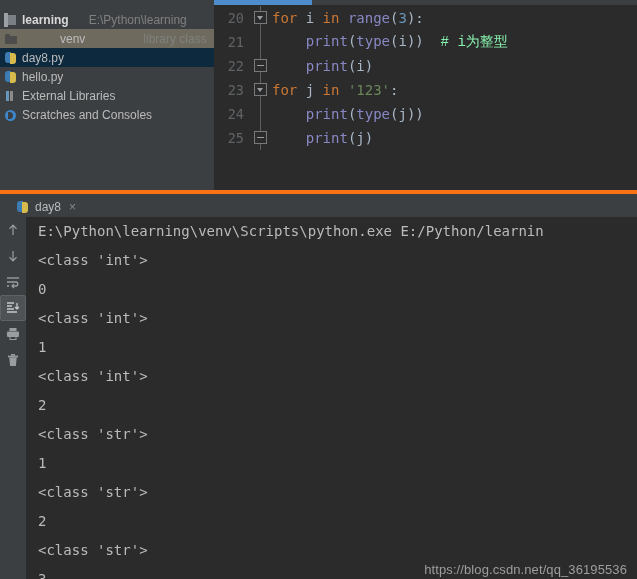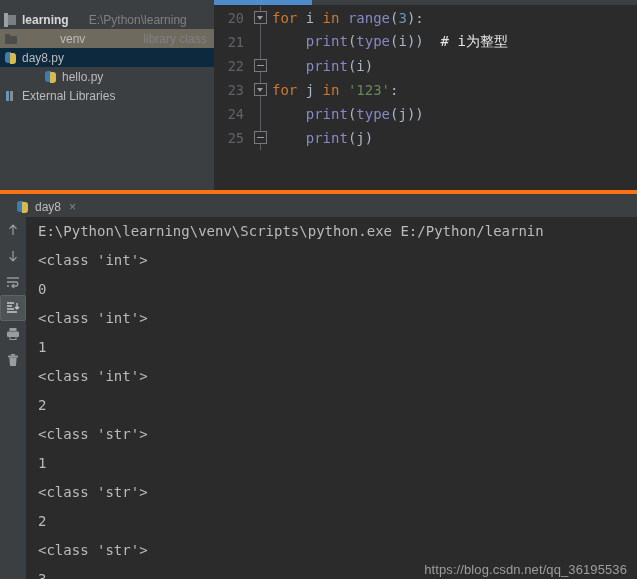--- a/index.html
+++ b/index.html
@@ -45,21 +45,21 @@
     display: flex;
     align-items: center;
     padding-left: 4px;
     white-space: nowrap;
     font-size: 12px;
     color: #bbbbbb;
   }
   .tree-row.root      { top: 10px; text-align: right; }
   .tree-row.venv      { top: 10px; background: #6e6b5e; gap: 38px; }
   .tree-row.day8      { top: 10px; background: #0d293e; }
-  .tree-row.hello     { top: 10px; margin-left: 40px; }
+  .tree-row.hello     { top: 10px; }
   .tree-row.ext       { top: 10px; }
   .tree-row.scratch   { top: 10px; }
 
   .tree-label { font-weight: normal; }
   .tree-label.bold { font-weight: bold; color: #d8d8d8; }
   .tree-sub {
     color: #808080;
     margin-left: 20px;
     font-size: 12px;
   }
@@ -235,21 +235,21 @@
     position: absolute;
     left: 2px; top: 5px;
     width: 7px; height: 1px;
     background: #9a9da0;
   }
   .code-text { color: #a9b7c6; }
   .kw   { color: #cc7832; }
   .fn   { color: #8888c6; }
   .num  { color: #6897bb; }
   .str  { color: #6a8759; }
-  .cmt  { color: #e5e5e5; }
+  .cmt  { color: #86efac; font-family: Liberation Mono, monospace; }
   .pl   { color: #a9b7c6; }
 
   
   .run-panel {
     position: absolute;
     left: 0; top: 190px;
     width: 637px;
     height: 389px;
     background: #3c3f41;
   }
@@ -365,20 +365,24 @@
       <div class="tree-row hello">
         <span class="tree-icon ic-py"></span>
         <span class="tree-label">hello.py</span>
       </div>
 
       <div class="tree-row ext">
         <span class="tree-icon ic-lib"></span>
         <span class="tree-label">External Libraries</span>
       </div>
 
+      <div class="tree-row scratch">
+        <span class="tree-icon ic-scratch"></span>
+        <span class="tree-label">Scratches and Consoles</span>
+      </div>
 
     </div>
 
     <div class="editor">
       <div class="scroll-track">
         <div class="scroll-thumb" style="width: 98px; background: rgb(79, 140, 204);"></div>
       </div>
       <div class="code-area" id="code-area">
           <div class="code-line"><span class="lineno">20</span><span class="gutter"><span class="rail"></span><span class="box collapse"></span></span><span class="code-text"><span class="kw">for</span><span class="pl"> </span><span class="pl">i</span><span class="pl"> </span><span class="kw">in</span><span class="pl"> </span><span class="fn">range</span><span class="pl">(</span><span class="num">3</span><span class="pl">):</span></span></div>
           <div class="code-line"><span class="lineno">21</span><span class="gutter"><span class="rail"></span></span><span class="code-text"><span class="pl">    </span><span class="fn">print</span><span class="pl">(</span><span class="fn">type</span><span class="pl">(i))</span><span class="pl">  </span><span class="cmt"># i为整型</span></span></div>

